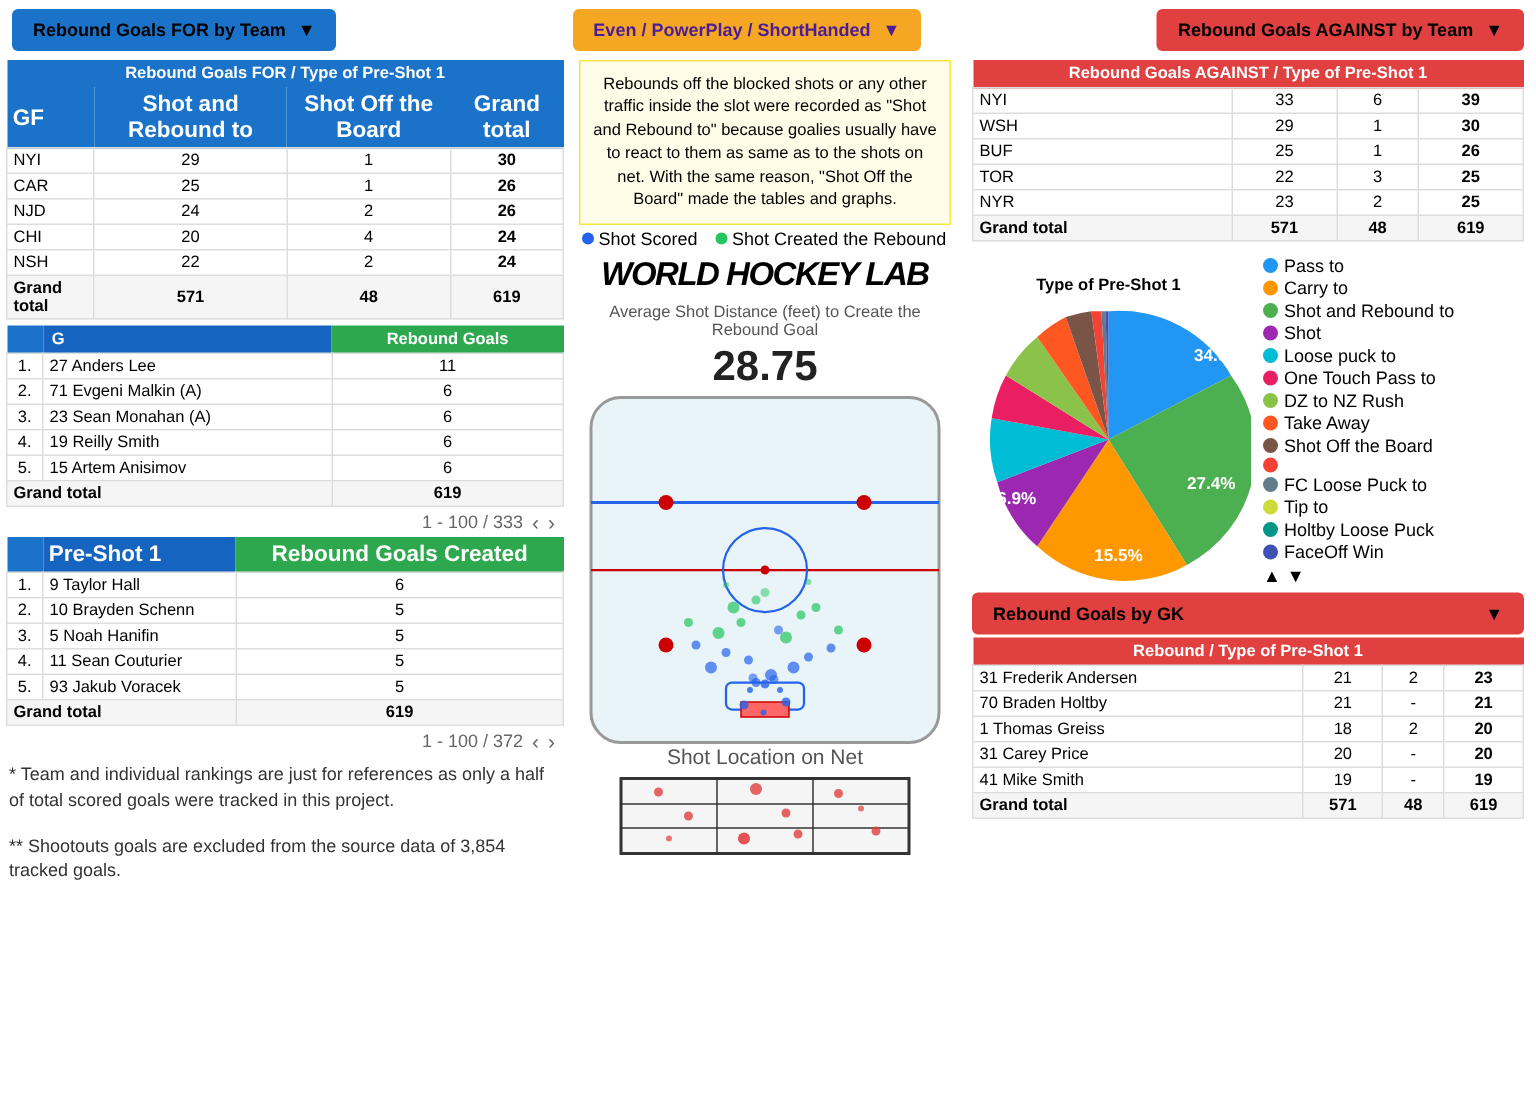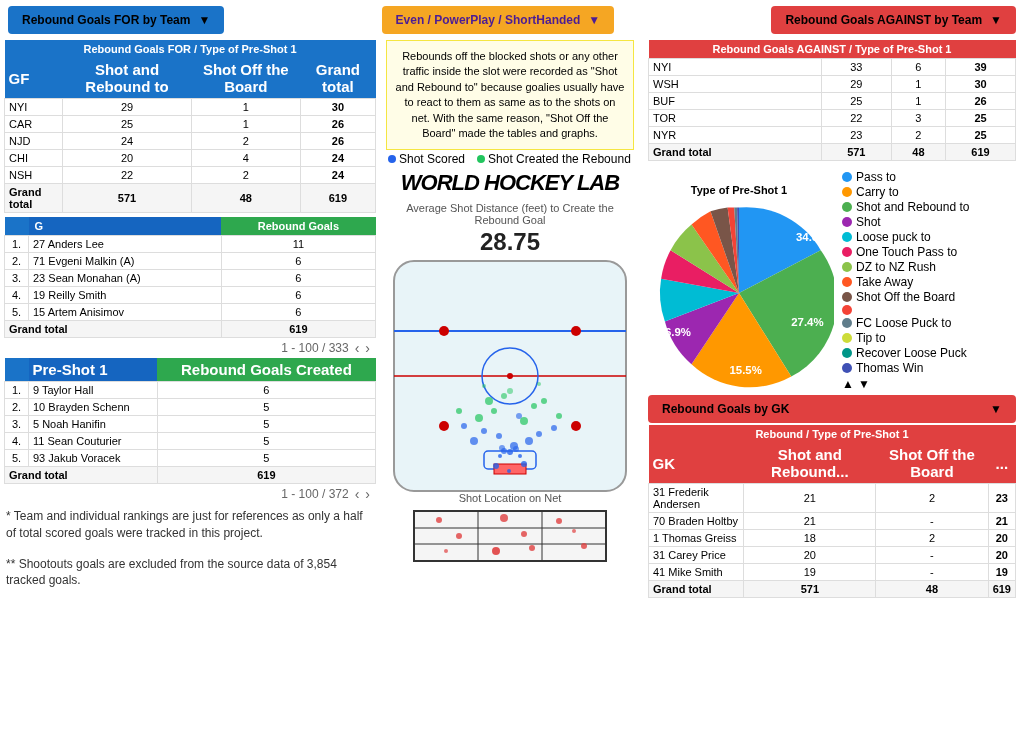--- a/index.html
+++ b/index.html
@@ -85,21 +85,21 @@
     .footer-note { font-size: 10px; color: #333; padding: 4px 6px; line-height: 1.4; }
 
     
     .rink-container { position: relative; width: 252px; height: 240px; margin: 0 auto; }
 
     
     .whl-logo { font-size: 22px; font-weight: 900; font-style: italic; text-align: center; padding: 4px 0; letter-spacing: -1px; }
 
     
     .distance-label { text-align: center; font-size: 11px; color: #555; margin: 2px 0; }
-    .distance-value { text-align: center; font-size: 24px; font-weight: bold; color: #222; }
+    .distance-value { text-align: center; font-size: 28px; font-weight: bold; color: #222; }
 
     .section-divider { height: 4px; }
   </style>
 </head>
 <body>
 
 <div class="header-bar">
   <button class="dropdown-btn blue">
     <span>Rebound Goals FOR by Team</span>
     <span>▼</span>
@@ -340,21 +340,21 @@
         <circle cx="155" cy="128" r="2" fill="#22c55e" opacity="0.5"></circle>
 
         <circle cx="118" cy="192" r="3" fill="#2563eb" opacity="0.6"></circle>
         <circle cx="132" cy="193" r="3" fill="#2563eb" opacity="0.6"></circle>
         <circle cx="126" cy="196" r="3" fill="#2563eb" opacity="0.8"></circle>
         <circle cx="116" cy="200" r="2" fill="#2563eb" opacity="0.8"></circle>
         <circle cx="136" cy="200" r="2" fill="#2563eb" opacity="0.8"></circle>
       </svg>
     </div>
 
-    <div class="distance-label" style="font-size:11px; margin-top:-4px;">Shot Location on Net</div>
+    <div class="distance-label" style="font-size:14px; margin-top:-4px;">Shot Location on Net</div>
 
     <div style="margin: 2px auto; width: 252px;">
       <svg width="252" height="60">
         <rect x="30" y="5" width="192" height="50" fill="#f5f5f5" stroke="#333" stroke-width="2"></rect>
 
         <line x1="94" y1="5" x2="94" y2="55" stroke="#333" stroke-width="1"></line>
         <line x1="158" y1="5" x2="158" y2="55" stroke="#333" stroke-width="1"></line>
 
         <line x1="30" y1="22" x2="222" y2="22" stroke="#333" stroke-width="1"></line>
         <line x1="30" y1="38" x2="222" y2="38" stroke="#333" stroke-width="1"></line>
@@ -502,25 +502,25 @@
         <div class="pie-legend-item">
           <div class="pie-dot" style="background:#607d8b;"></div>
           <span>FC Loose Puck to</span>
         </div>
         <div class="pie-legend-item">
           <div class="pie-dot" style="background:#cddc39;"></div>
           <span>Tip to</span>
         </div>
         <div class="pie-legend-item">
           <div class="pie-dot" style="background:#009688;"></div>
-          <span>Recover Loose Puck</span>
+          <span>Holtby Loose Puck</span>
         </div>
         <div class="pie-legend-item">
           <div class="pie-dot" style="background:#3f51b5;"></div>
-          <span>Thomas Win</span>
+          <span>FaceOff Win</span>
         </div>
         <div style="display:flex; gap:4px; margin-top:2px;">
           <span style="cursor:pointer;">▲</span>
           <span style="cursor:pointer;">▼</span>
         </div>
       </div>
     </div>
 
     <div style="padding: 0 4px 2px;">
       <button class="dropdown-btn red" style="width:100%; justify-content:space-between;">
@@ -529,26 +529,20 @@
       </button>
     </div>
 
     <div class="table-section">
       <table>
         <tbody>
             <tr class="table-title-row">
           <th colspan="4" class="red">Rebound / Type of Pre-Shot 1</th>
         </tr>
         <tr>
-          <th class="left red-header">GK</th>
-          <th class="red-header">Shot and Rebound...</th>
-          <th class="red-header">Shot Off the Board</th>
-          <th class="red-header">...</th>
-        </tr>
-        <tr>
           <td class="left">31 Frederik Andersen</td>
           <td>21</td>
           <td>2</td>
           <td class="bold">23</td>
         </tr>
         <tr>
           <td class="left">70 Braden Holtby</td>
           <td>21</td>
           <td>-</td>
           <td class="bold">21</td>

